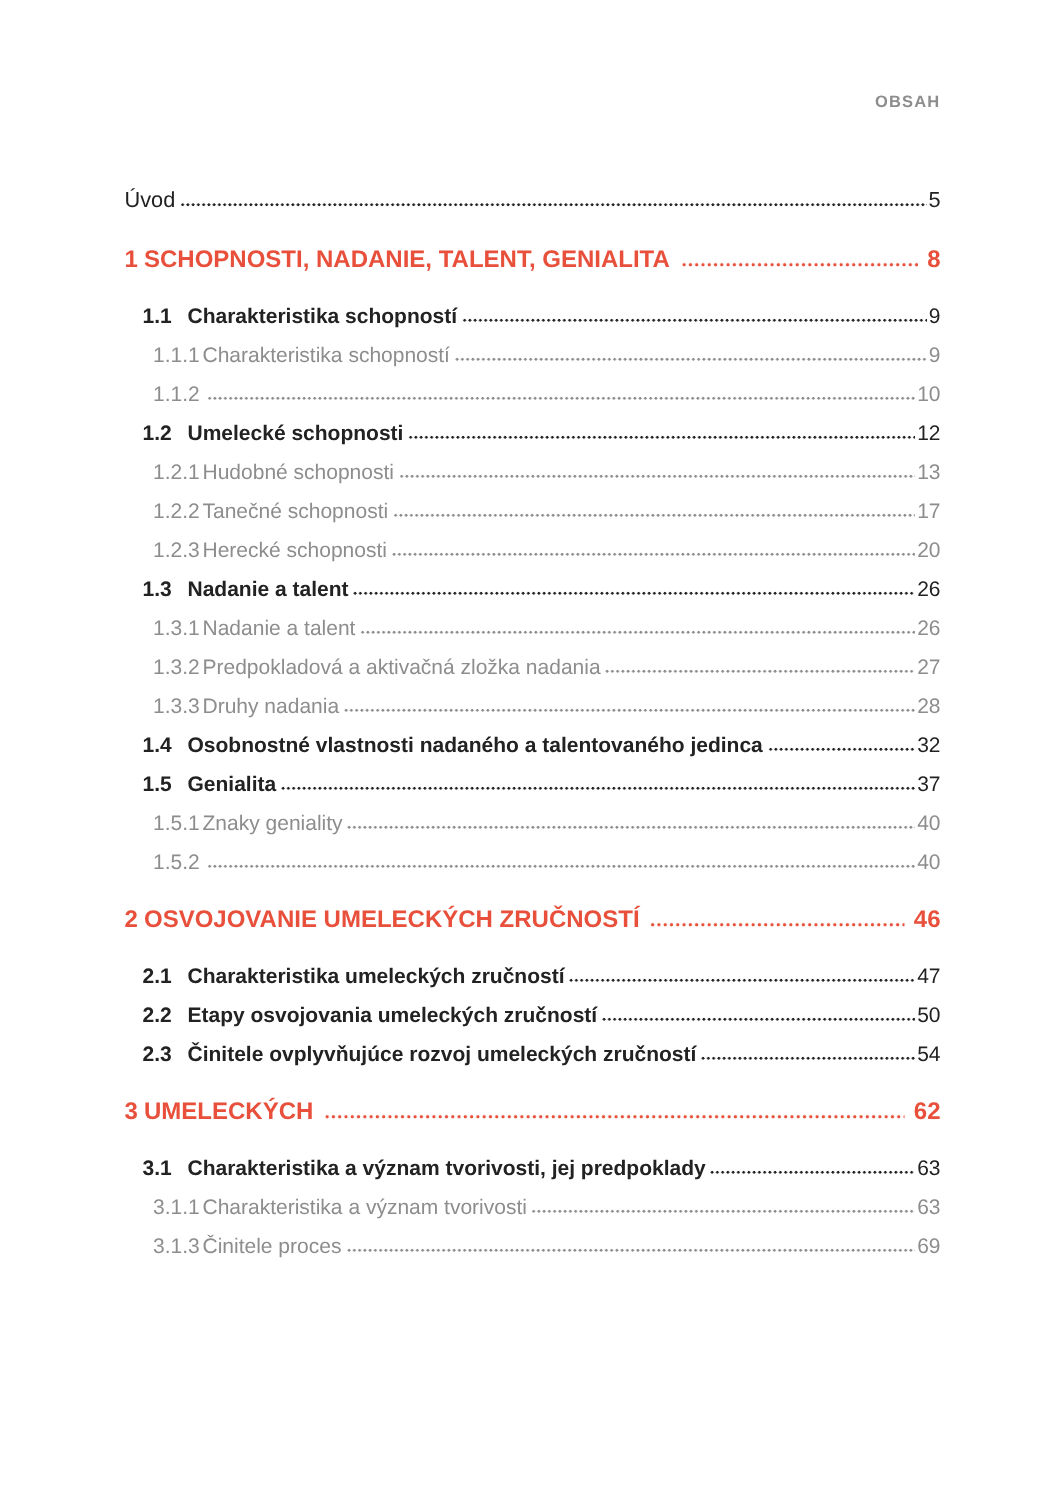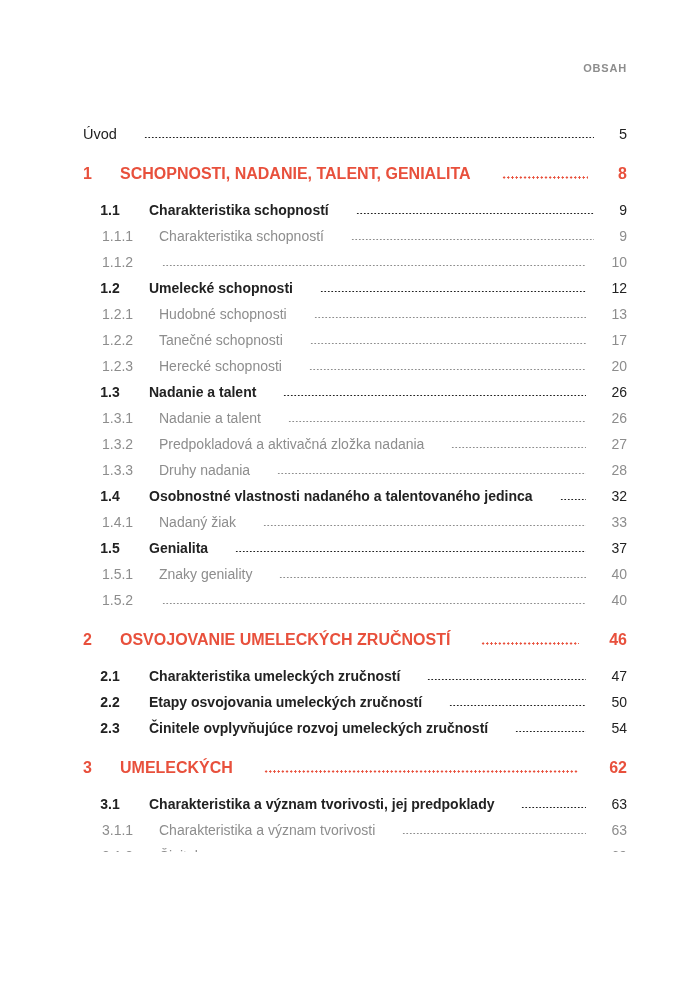--- a/index.html
+++ b/index.html
@@ -31,21 +31,20 @@
     left: 83px;
     top: 126px;
     width: 544px;
   }
   .row {
     display: flex;
     align-items: baseline;
     height: 26px;
     font-size: 14px;
     color: var(--ink);
-    gap: 24px;
   }
   .row .num { flex: none; white-space: pre; }
   .row .title { flex: none; white-space: nowrap; }
   .row .dots {
     flex: 1 1 auto;
     min-width: 8px;
     height: 3px;
     margin: 0 1px 0 3px;
     background-image: radial-gradient(circle, currentColor 0.9px, rgba(0,0,0,0) 1.05px);
     background-size: 3.5px 3px;
@@ -64,21 +63,21 @@
     font-weight: bold;
     color: var(--accent);
   }
   .row-ch .num { width: 13px; }
   .row-ch .dots {
     margin: 0 6px 0 7px;
     background-image: radial-gradient(circle, currentColor 1.1px, rgba(0,0,0,0) 1.25px);
     background-size: 4.2px 3px;
   }
 
-  .row-s2 { padding-left: 12px; text-align: center; }
+  .row-s2 { padding-left: 12px; }
   .row-s2 .num { width: 30px; font-weight: 600; }
   .row-s2 .title { font-weight: 600; }
 
   .row-s3 { padding-left: 19px; color: var(--muted); }
   .row-s3 .num { width: 33px; }
 </style>
 </head>
 <body>
 
 <div class="page">
@@ -176,26 +175,20 @@
     <span class="pg">28</span>
   </div>
 
   <div class="row row-s2">
     <span class="num">1.4</span>
     <span class="title">Osobnostné vlastnosti nadaného a talentovaného jedinca</span>
     <span class="dots"></span>
     <span class="pg">32</span>
   </div>
 
-  <div class="row row-s3">
-    <span class="num">1.4.1</span>
-    <span class="title">Nadaný žiak</span>
-    <span class="dots"></span>
-    <span class="pg">33</span>
-  </div>
 
   <div class="row row-s2">
     <span class="num">1.5</span>
     <span class="title">Genialita</span>
     <span class="dots"></span>
     <span class="pg">37</span>
   </div>
 
   <div class="row row-s3">
     <span class="num">1.5.1</span>

